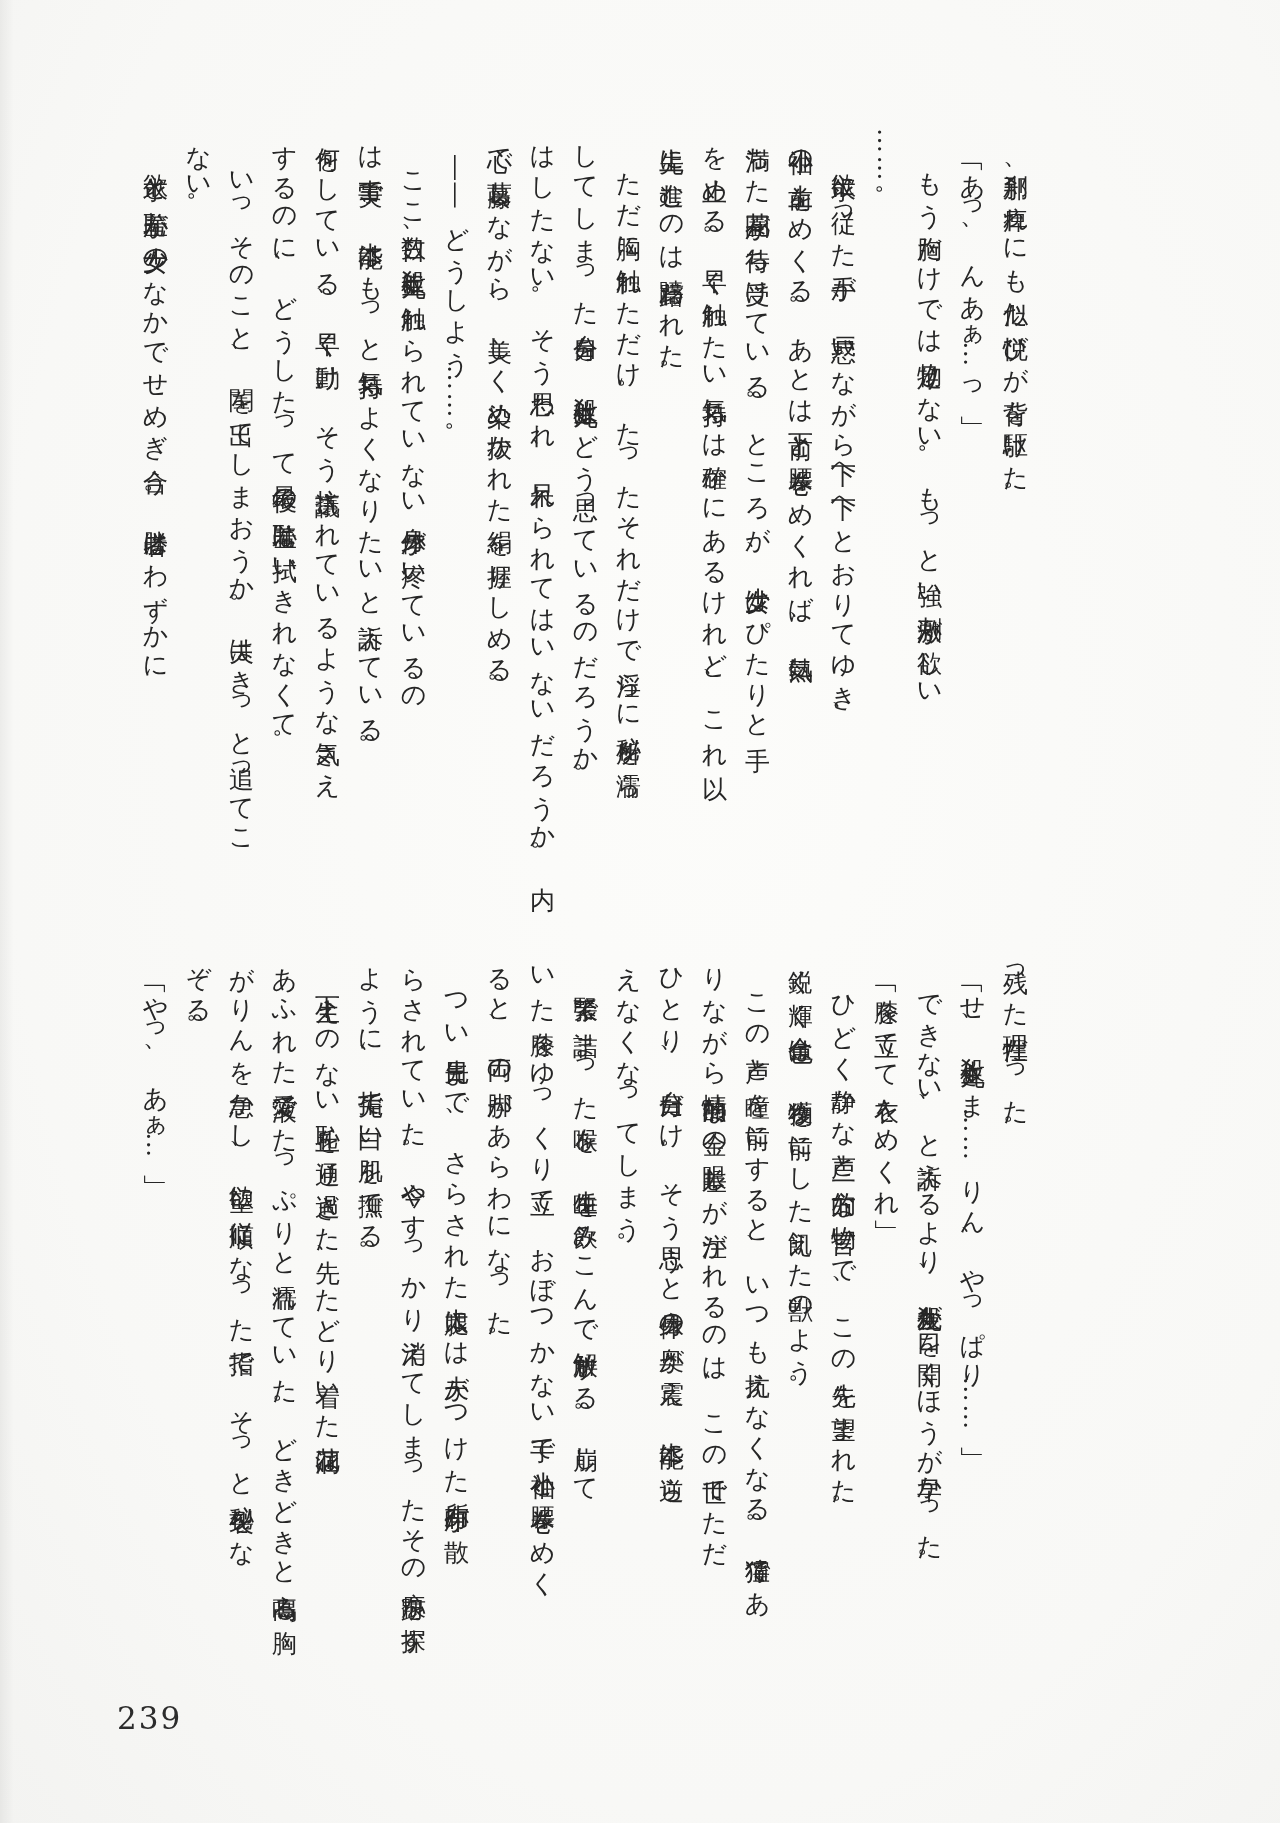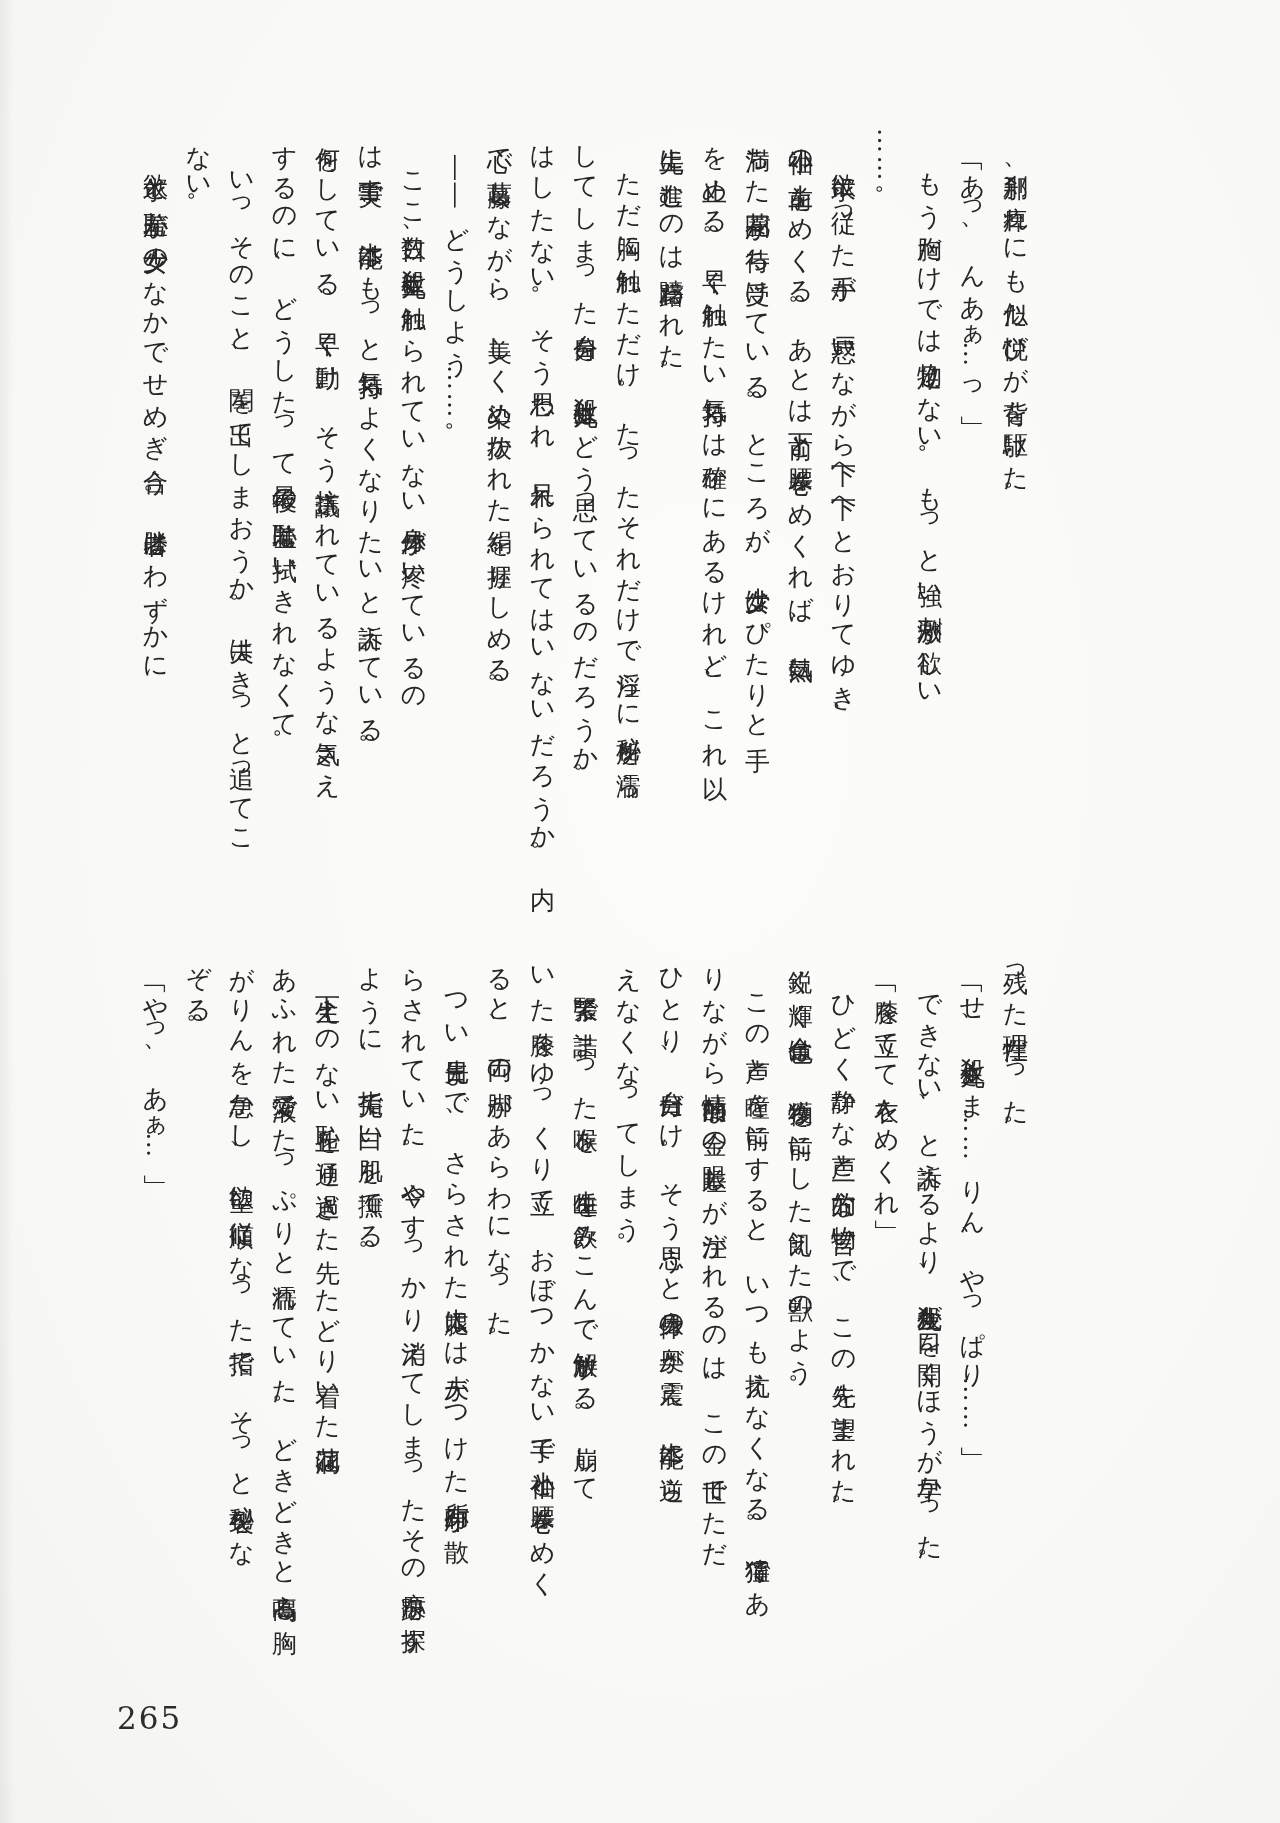--- a/index.html
+++ b/index.html
@@ -97,14 +97,14 @@
       <div class="line">ると、両の脚があらわになった。</div>
       <div class="line indent">つい先日まで、さらされた太腿には夫がつけた所有印が散</div>
       <div class="line">らされていた。今やすっかり消えてしまったその痕跡を探す</div>
       <div class="line">ように、指先で白い肌を撫でる。</div>
       <div class="line indent">下生えのない恥丘を通り過ぎた先、たどり着いた花洞は、</div>
       <div class="line">あふれた愛液でたっぷりと濡れていた。どきどきと高鳴る胸</div>
       <div class="line">がりんを急かし、欲望に従順になった指で、そっと秘裂をな</div>
       <div class="line">ぞる。</div>
       <div class="line indent">「やっ、あぁ…」</div>
     </section>
-  <div class="page-number">265</div>
+  <div class="page-number">239</div>
 </main>
 
 </body></html>

